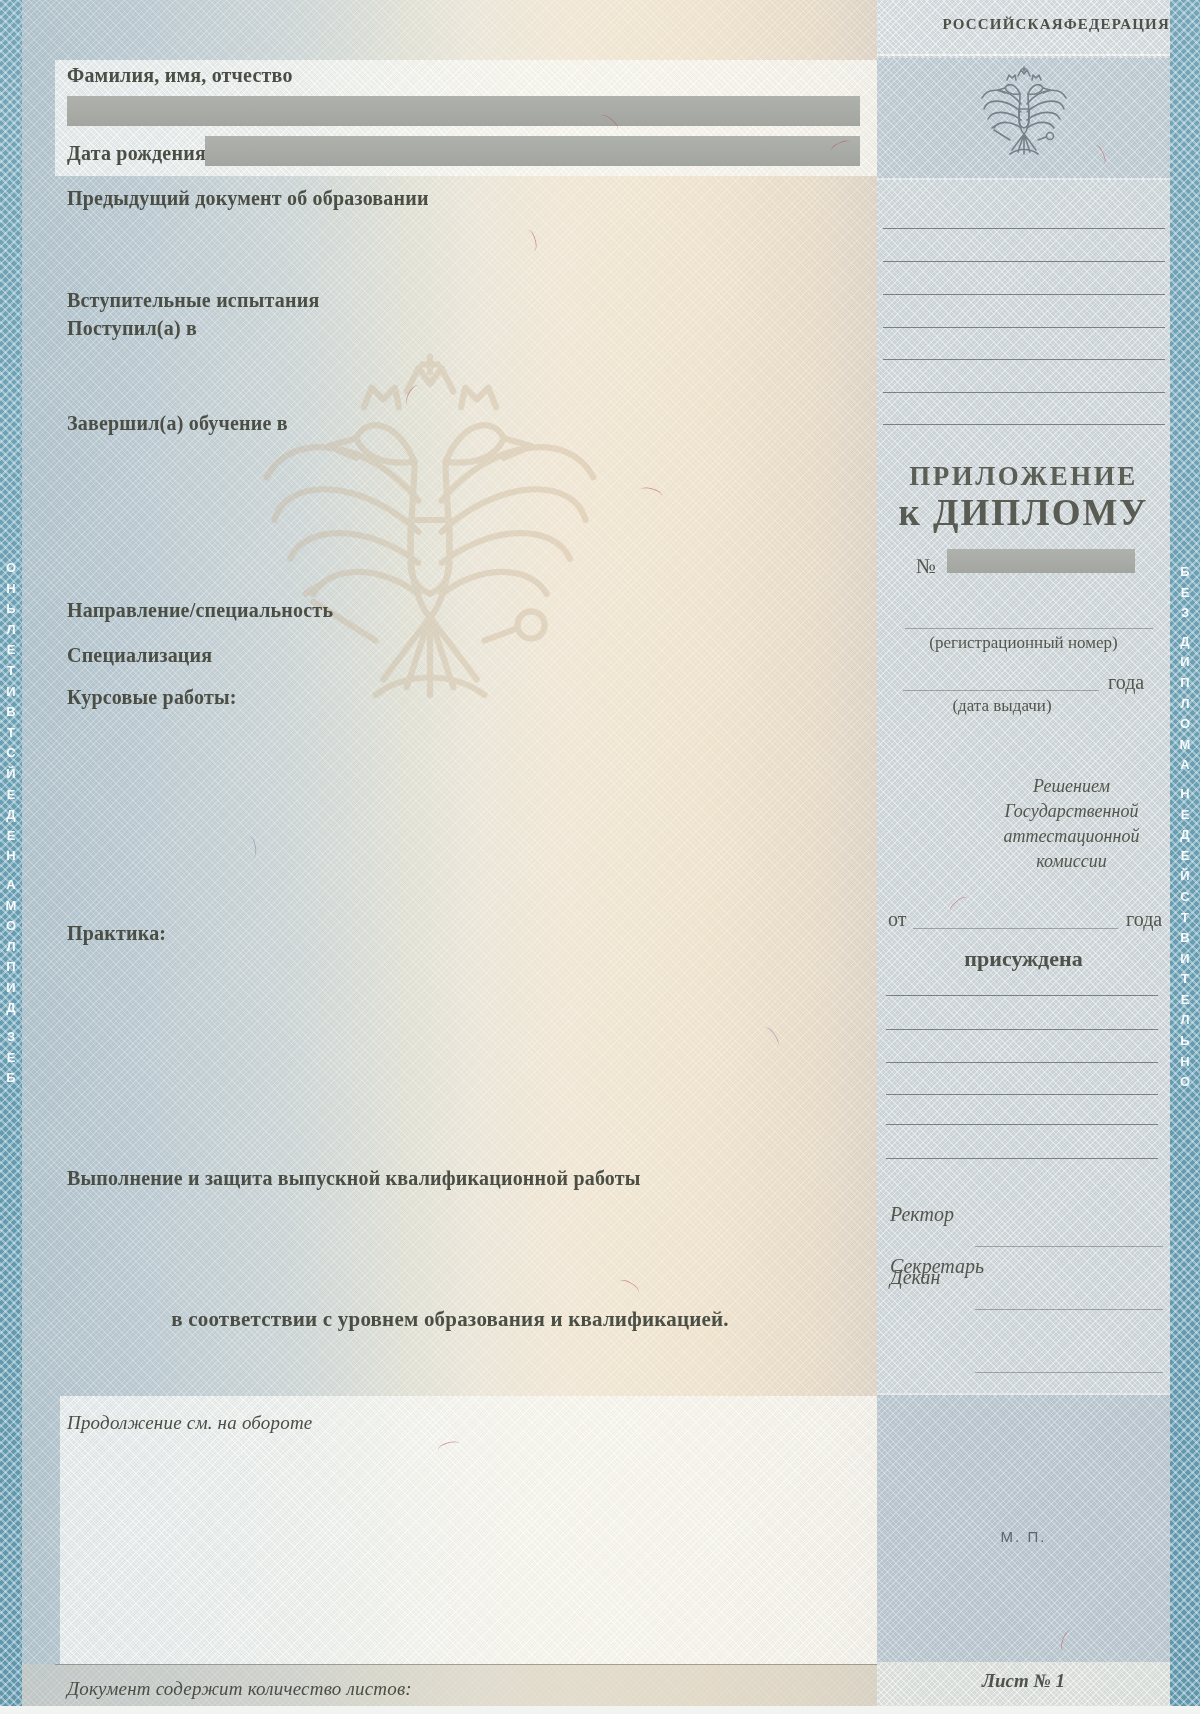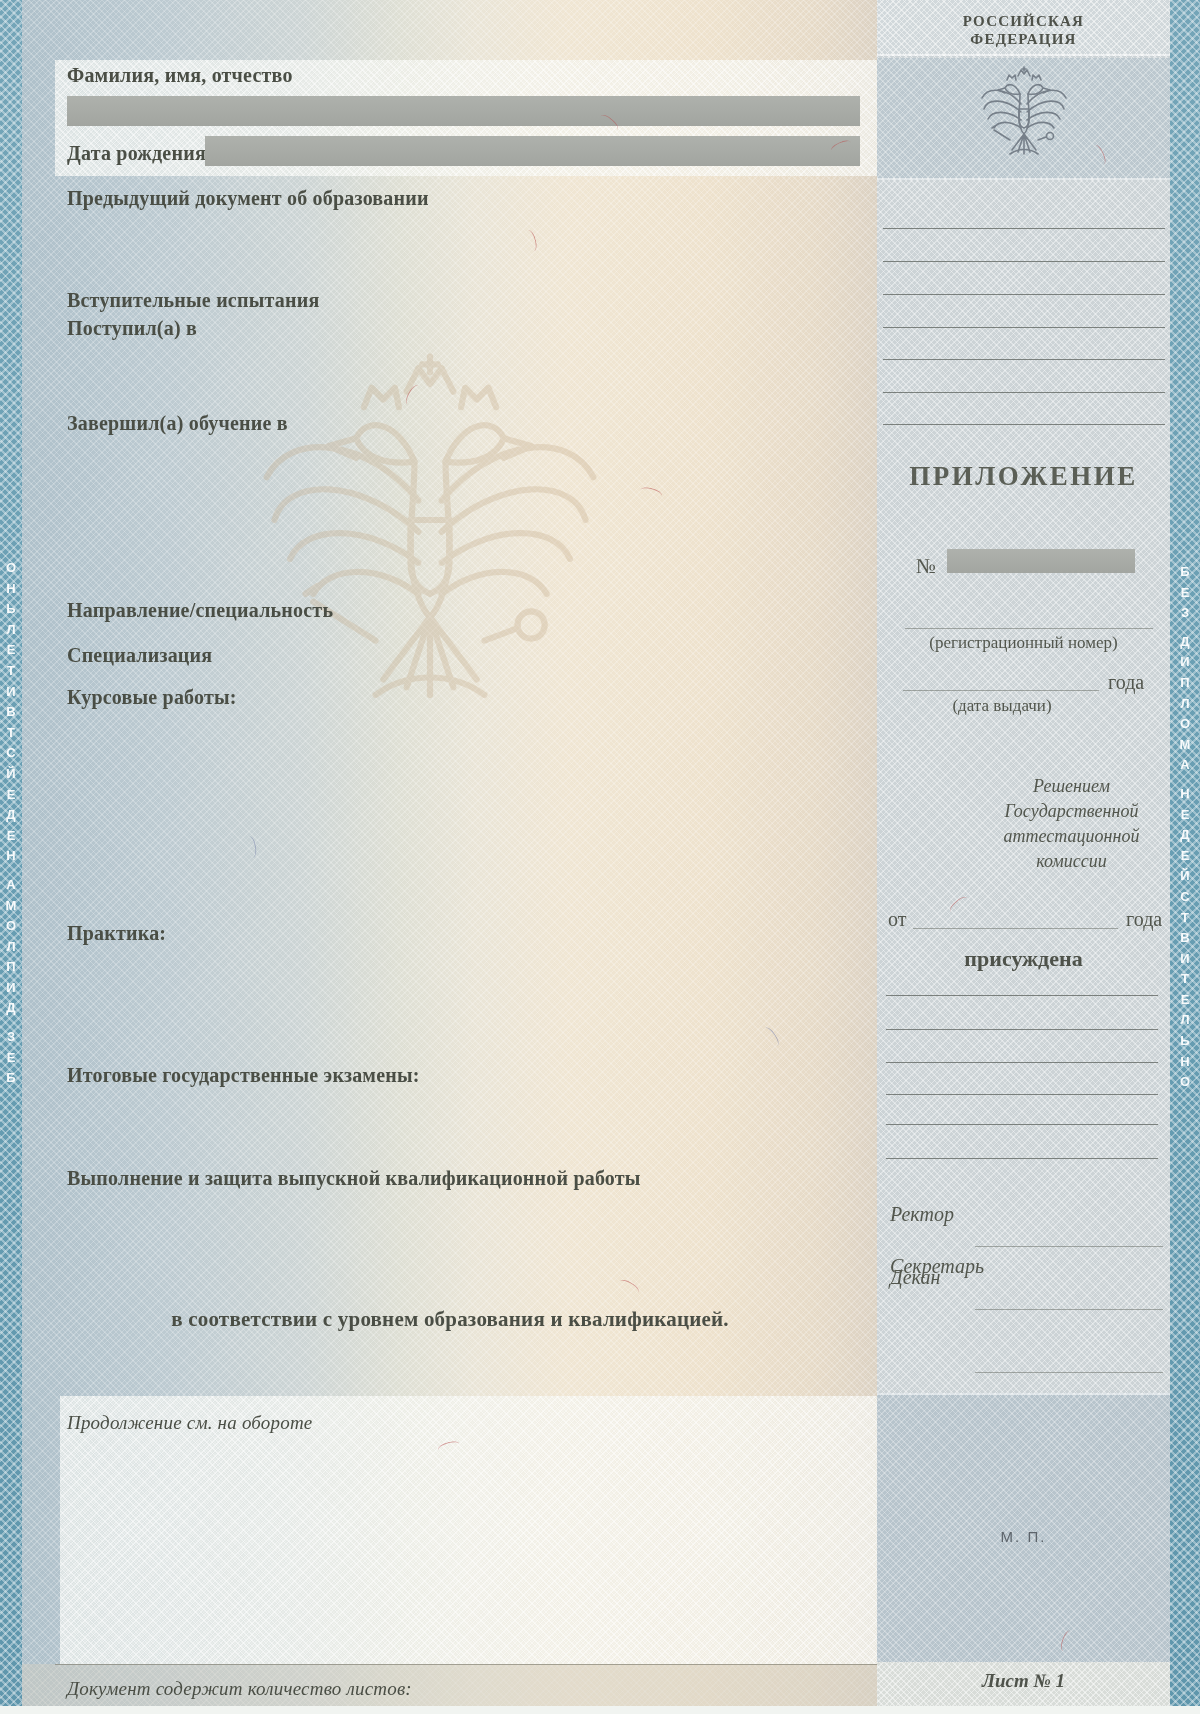--- a/index.html
+++ b/index.html
@@ -46,21 +46,21 @@
       repeating-linear-gradient(135deg, rgba(255,255,255,.38) 0 1px, rgba(255,255,255,0) 1px 4px),
       #ccd3d6;
   }
   .hdr-box{
     left:877px;top:0;width:293px;height:56px;
     background:
       repeating-linear-gradient(45deg, rgba(255,255,255,.45) 0 1px, rgba(255,255,255,0) 1px 4px),
       repeating-linear-gradient(135deg, rgba(255,255,255,.45) 0 1px, rgba(255,255,255,0) 1px 4px),
       #d1d8db;
     border-bottom:2px solid rgba(255,255,255,.55);
-    display:flex;flex-direction:column;align-items:center;justify-content:flex-end;
+    display:flex;flex-direction:row;align-items:center;justify-content:flex-end;
     padding-bottom:6px;box-sizing:border-box;
   }
   .hdr-box div{
     font-weight:bold;font-size:15px;line-height:18px;letter-spacing:1.2px;color:#4e5149;
   }
   .arms-box{
     left:877px;top:58px;width:293px;height:120px;
     background:
       repeating-linear-gradient(45deg, rgba(255,255,255,.30) 0 1px, rgba(255,255,255,0) 1px 4px),
       repeating-linear-gradient(135deg, rgba(255,255,255,.30) 0 1px, rgba(255,255,255,0) 1px 4px),
@@ -147,21 +147,20 @@
   <div class="abs lbl" style="left:67px;top:140px;text-align:center;">Дата рождения</div>
   <div class="bar" style="left:205px;top:136px;width:655px;height:30px;"></div>
   <div class="abs lbl" style="left:67px;top:185px;">Предыдущий документ об образовании</div>
   <div class="abs lbl" style="left:67px;top:287px;">Вступительные испытания</div>
   <div class="abs lbl" style="left:67px;top:315px;">Поступил(а) в</div>
   <div class="abs lbl" style="left:67px;top:410px;">Завершил(а) обучение в</div>
   <div class="abs lbl" style="left:67px;top:597px;">Направление/специальность</div>
   <div class="abs lbl" style="left:67px;top:642px;">Специализация</div>
   <div class="abs lbl" style="left:67px;top:684px;">Курсовые работы:</div>
   <div class="abs lbl" style="left:67px;top:920px;">Практика:</div>
-  <div class="abs lbl" style="left:67px;top:1062px;">Итоговые государственные экзамены:</div>
   <div class="abs lbl" style="left:67px;top:1165px;">Выполнение и защита выпускной квалификационной работы</div>
 
   <div class="abs lbl ctr" style="left:60px;top:1305px;width:780px;font-size:21px;line-height:28px;">
     <div>в соответствии с уровнем образования и квалификацией.</div>
   </div>
 
   <div class="abs lbl it" style="left:67px;top:1410px;font-size:19px;font-weight:500;">Продолжение см. на обороте</div>
   <div class="abs lbl it" style="left:67px;top:1676px;font-size:19px;font-weight:500;">Документ содержит количество листов:</div>
 
   <div class="abs panel"></div>
@@ -179,20 +178,21 @@
 
   <div class="rule" style="left:883px;top:228px;width:282px;"></div>
   <div class="rule" style="left:883px;top:261px;width:282px;"></div>
   <div class="rule" style="left:883px;top:294px;width:282px;"></div>
   <div class="rule" style="left:883px;top:327px;width:282px;"></div>
   <div class="rule" style="left:883px;top:359px;width:282px;"></div>
   <div class="rule" style="left:883px;top:392px;width:282px;"></div>
   <div class="rule" style="left:883px;top:424px;width:282px;"></div>
 
   <div class="abs panel-txt ctr" style="left:877px;top:461px;width:293px;font-weight:600;font-size:27px;letter-spacing:2.5px;color:#5b5f56;">ПРИЛОЖЕНИЕ</div>
+  <div class="abs panel-txt ctr" style="left:877px;top:491px;width:293px;font-weight:600;font-size:37px;letter-spacing:2px;color:#585c53;">к ДИПЛОМУ</div>
 
   <div class="abs panel-txt" style="left:916px;top:554px;font-size:21px;">№</div>
   <div class="bar" style="left:947px;top:549px;width:188px;height:24px;"></div>
 
   <div class="rule soft" style="left:905px;top:628px;width:248px;"></div>
   <div class="abs panel-txt ctr" style="left:877px;top:633px;width:293px;font-size:17px;">(регистрационный номер)</div>
 
   <div class="rule soft" style="left:903px;top:690px;width:196px;"></div>
   <div class="abs panel-txt" style="left:1108px;top:671px;font-size:20px;">года</div>
   <div class="abs panel-txt ctr" style="left:877px;top:696px;width:250px;font-size:17px;">(дата выдачи)</div>

